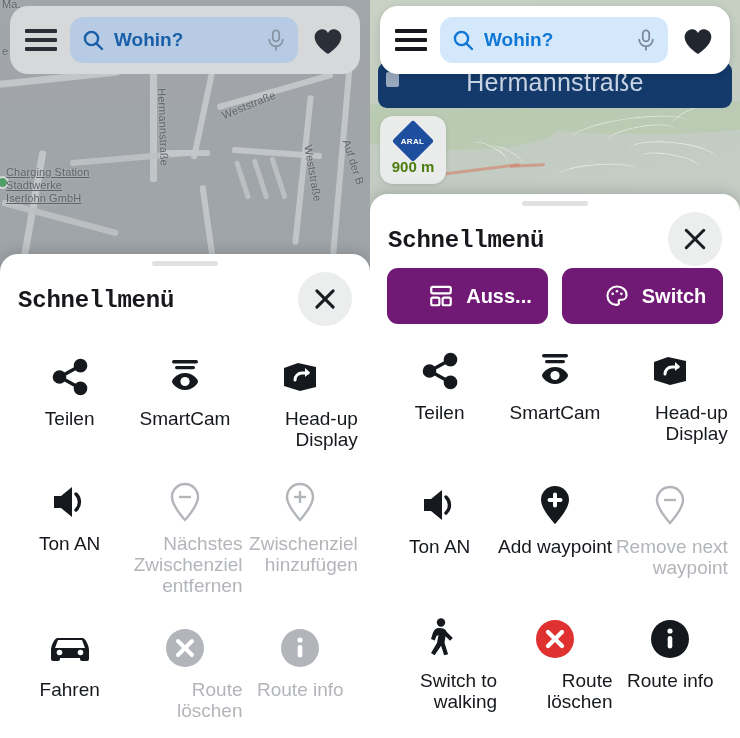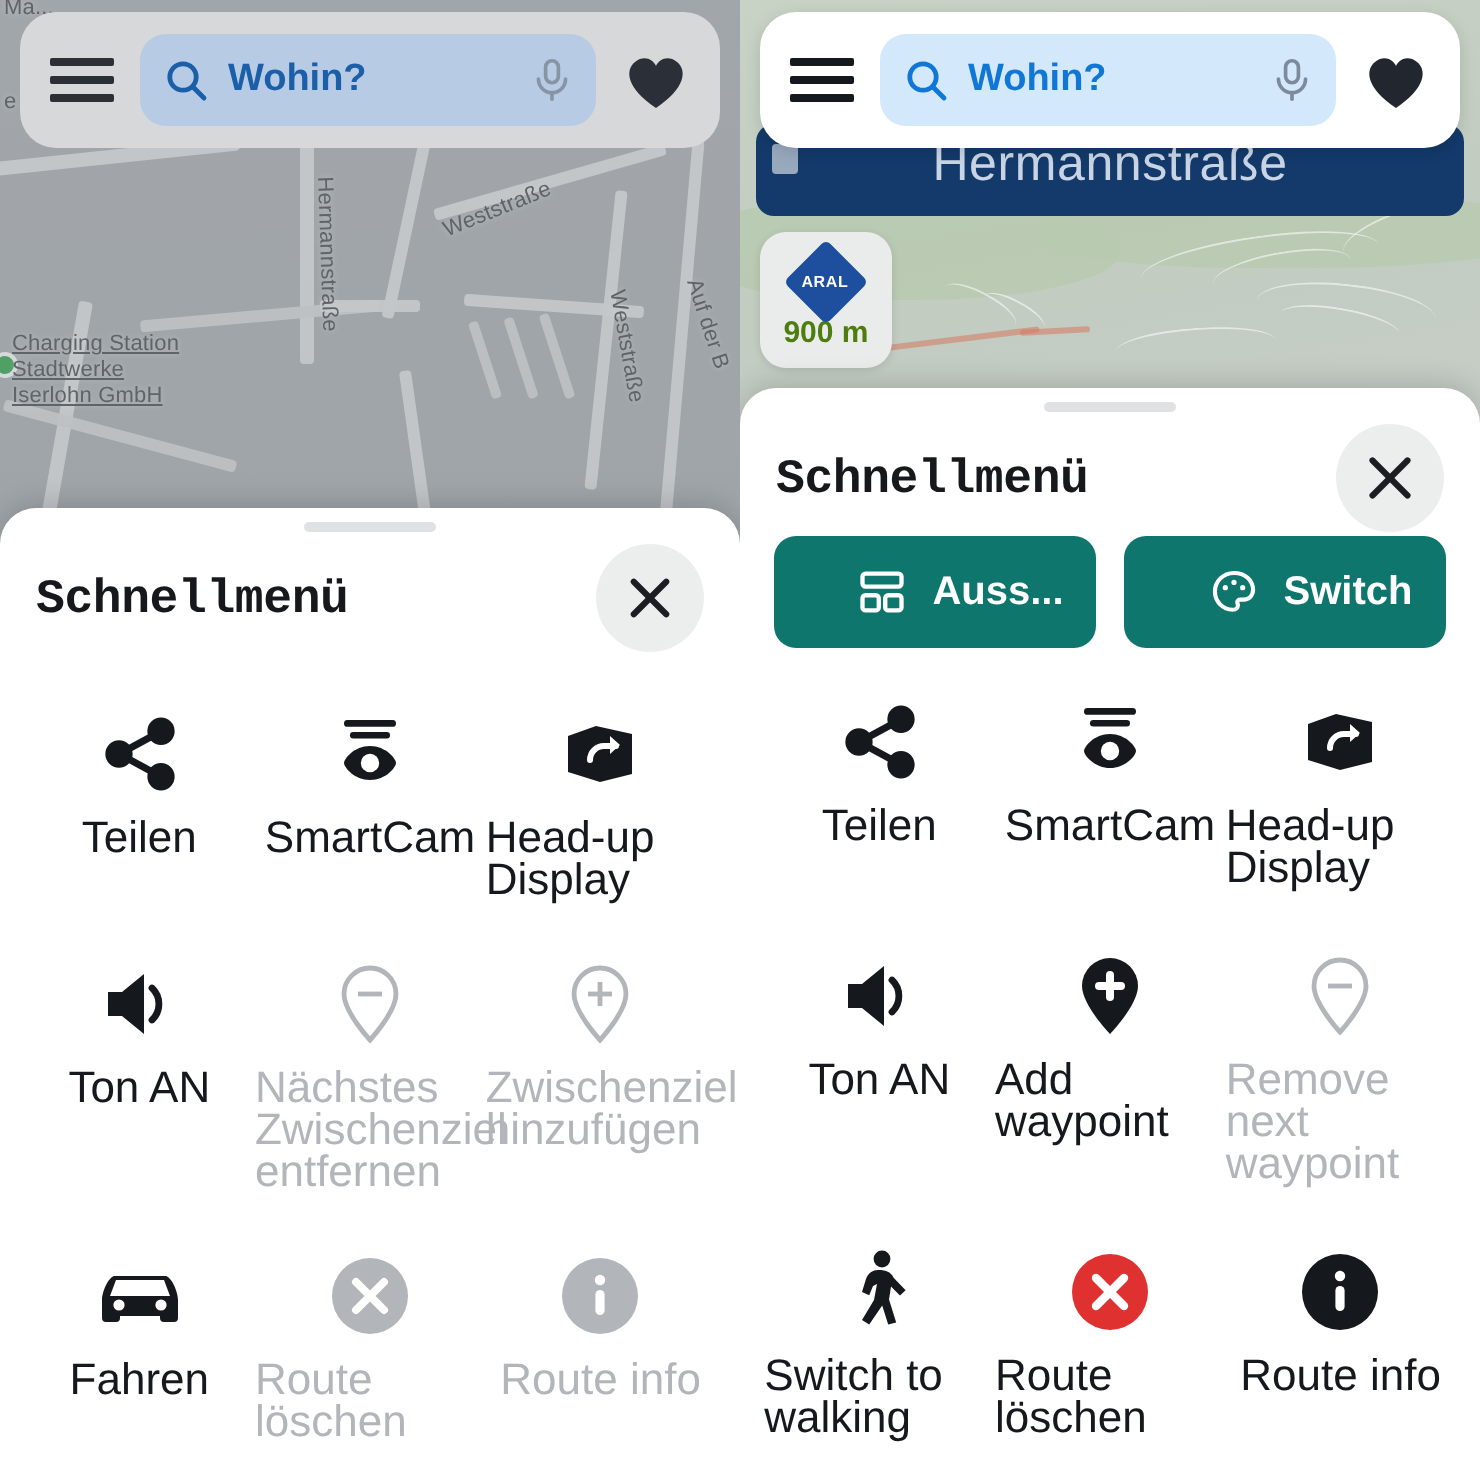--- a/index.html
+++ b/index.html
@@ -138,39 +138,39 @@
   .sheet-title { font-size: 24px; font-weight: bold; color: #16181c; letter-spacing: -.2px; }
   .close-btn {
     position: absolute; right: 10px; top: 6px;
     width: 54px; height: 54px; border-radius: 50%; background: #eceded;
     display: flex; align-items: center; justify-content: center; cursor: pointer;
   }
 
   
   .qa-row { display: flex; gap: 14px; padding: 4px 9px 0; flex: 0 0 auto; }
   .qa-btn {
-    flex: 1 1 0; height: 56px; background: #0f766e; border-radius: 11px;
+    flex: 1 1 0; height: 56px; background: #701a75; border-radius: 11px;
     display: flex; align-items: center; justify-content: center; gap: 12px; cursor: pointer; padding-left: 25px;
   }
   .qa-btn .qa-label { color: #ffffff; font-size: 20px; font-weight: bold; }
 
   
   .grid {
     display: grid; grid-template-columns: repeat(3, 1fr);
     flex: 1 1 auto; padding: 0 4px;
   }
   .panel-left .grid  { padding-top: 18px; row-gap: 0; }
   .panel-right .grid { padding-top: 12px; row-gap: 0; }
   .cell {
     display: flex; flex-direction: column; align-items: center;
     padding-top: 12px; cursor: pointer;
   }
   .cell .ico { height: 46px; display: flex; align-items: center; justify-content: center; }
   .cell .lbl {
-    margin-top: 8px; text-align: left; font-size: 22px; line-height: 21px;
+    margin-top: 8px; text-align: right; font-size: 19px; line-height: 21px;
     color: #15181c; max-width: 115px;
   }
   .cell.disabled .lbl { color: #b2b5b9; }
   svg { display: block; }
 </style>
 </head>
 <body>
 
 <div class="screen">
 

